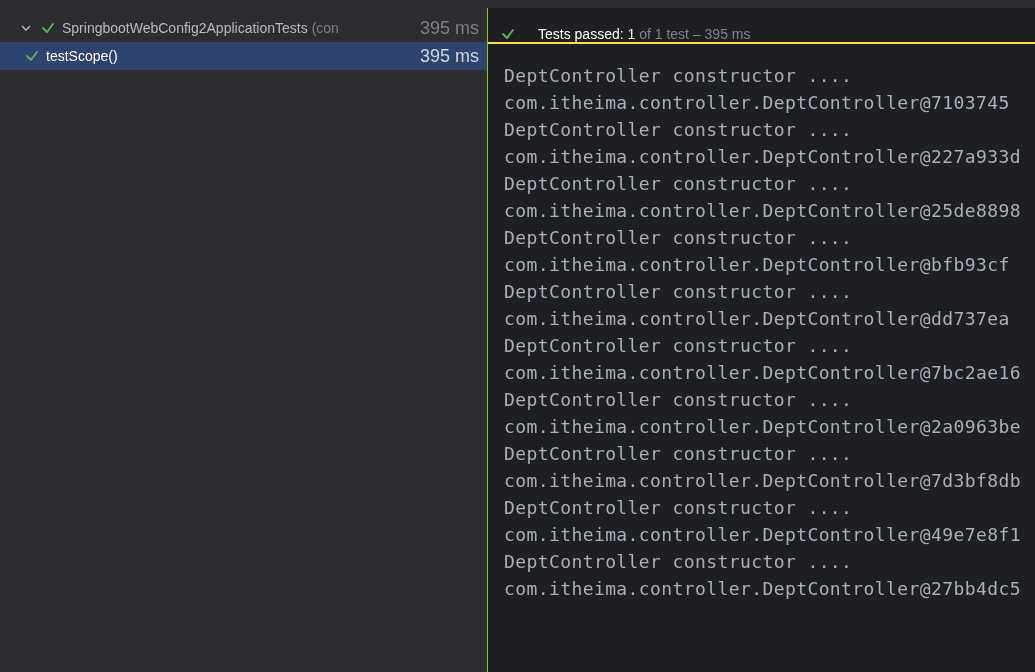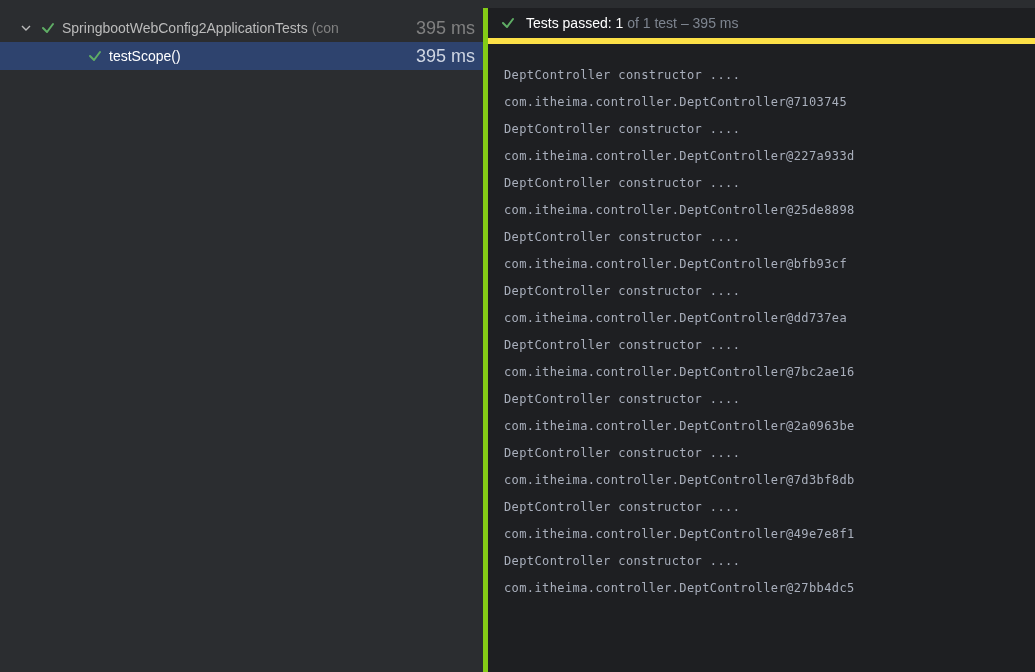--- a/index.html
+++ b/index.html
@@ -25,37 +25,37 @@
     .main {
       flex: 1;
       display: flex;
       min-height: 0;
     }
     .test-tree {
       width: 488px;
       background: #2b2d30;
       display: flex;
       flex-direction: column;
-      border-right: 5px solid #84cc16;
+      border-right: 1px solid #84cc16;
     }
     .tree-body {
       flex: 1;
       overflow: auto;
       padding-top: 6px;
     }
     .tree-row {
       display: flex;
       align-items: center;
       height: 28px;
       padding: 0 8px 0 18px;
       font-size: 14px;
       cursor: pointer;
       white-space: nowrap;
     }
-    .tree-row.child { padding-left: 87px; align-items: center; }
+    .tree-row.child { padding-left: 24px; align-items: center; }
     .tree-row .spacer { flex: 1; min-width: 4px; }
     .tree-row .duration {
       color: #808080;
       font-size: 18px;
       margin-left: 10px;
       white-space: nowrap;
     }
     .chevron {
       width: 16px;
       height: 16px;
@@ -85,36 +85,36 @@
     .output {
       flex: 1;
       background: #1e1f22;
       display: flex;
       flex-direction: column;
       min-width: 0;
     }
     .output-header {
       height: 36px;
       display: flex;
-      align-items: center;
+      align-items: flex-end;
       padding: 0 12px;
-      border-bottom: 6px solid #fde047;
+      border-bottom: 2px solid #fde047;
       font-size: 14px;
-      gap: 10px;
+      gap: 22px;
     }
     .output-header .pass-icon { margin-right: 0; }
     .status-passed { color: #bbbbbb; }
     .status-passed strong { color: #ffffff; font-weight: 500; }
     .status-muted { color: #7e8590; }
     .console {
       flex: 1;
       overflow: auto;
       padding: 18px 16px 16px 16px;
       font-family: "SF Mono", ui-monospace, Menlo, Consolas, monospace;
-      font-size: 12px;
+      font-size: 18px;
       line-height: 27px;
       color: #a9afbc;
       letter-spacing: 0.4px;
       white-space: pre;
     }
     .console div { white-space: pre; }
   </style>
 </head>
 <body>
 

